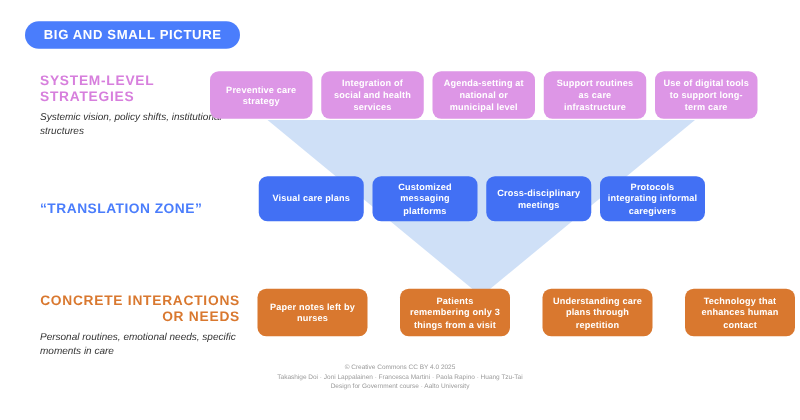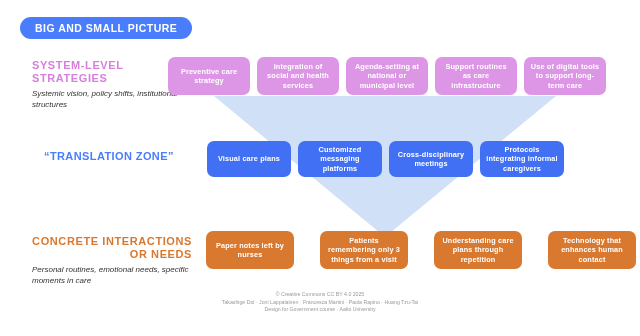--- a/index.html
+++ b/index.html
@@ -67,21 +67,21 @@
   }
   .row-label .sub {
     font-size: 8px;
     font-style: italic;
     color: #333333;
     line-height: 11px;
     margin: 3px 0 0 0;
   }
   .label-system { top: 59px; }
   .label-system .heading { color: #d77fdd; }
-  .label-translation { top: 150px; margin-left: 12px; }
+  .label-translation { top: 161px; }
   .label-translation .heading { color: #4a7dfc; letter-spacing: 0.4px; }
   .label-concrete { top: 235px; }
   .label-concrete .heading { color: #d9782f; text-align: right; }
 
   
   .card-row {
     position: absolute;
     display: flex;
     align-items: stretch;
     gap: 7px;

